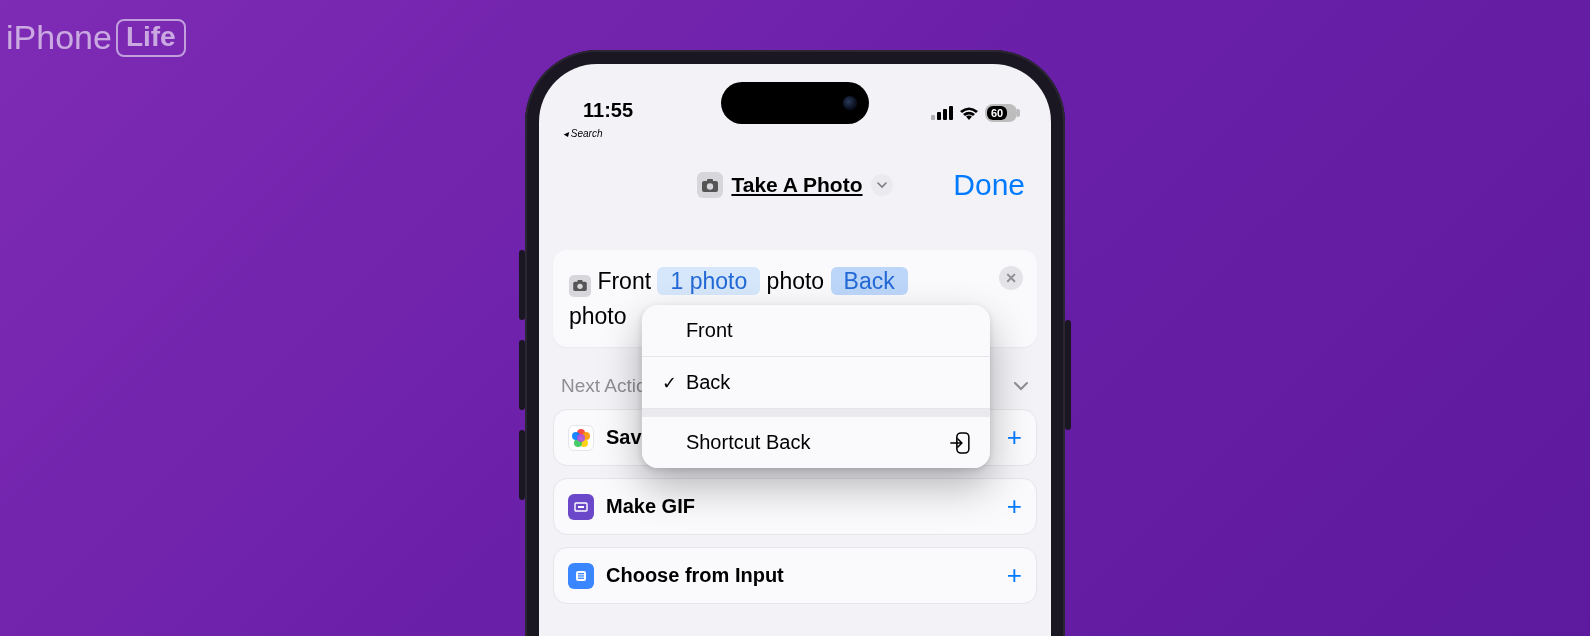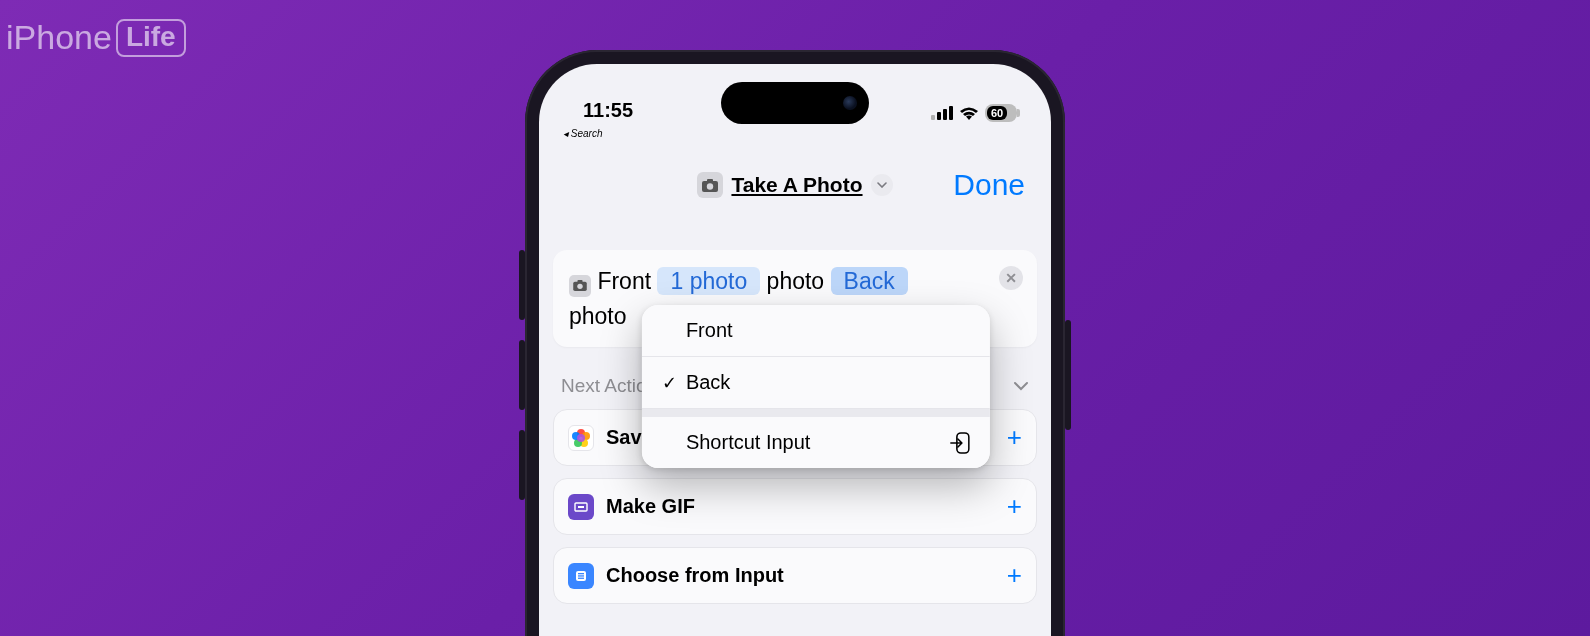--- a/index.html
+++ b/index.html
@@ -383,21 +383,21 @@
         <span class="check"></span>
         <span>Front</span>
       </div>
       <div class="row">
         <span class="check">✓</span>
         <span>Back</span>
       </div>
       <div class="sep"></div>
       <div class="row">
         <span class="check"></span>
-        <span>Shortcut Input</span>
+        <span>Shortcut Back</span>
         <span class="end-ico">
           <svg width="20" height="22" viewBox="0 0 20 22">
               <rect x="7" y="1" width="12" height="20" rx="4" fill="none" stroke="#000" stroke-width="1.6"></rect>
               <path d="M1 11 L11 11 M8 7 L12 11 L8 15" fill="none" stroke="#000" stroke-width="1.6" stroke-linecap="round" stroke-linejoin="round"></path>
             </svg>
         </span>
       </div>
     </div>
 
   </div>

